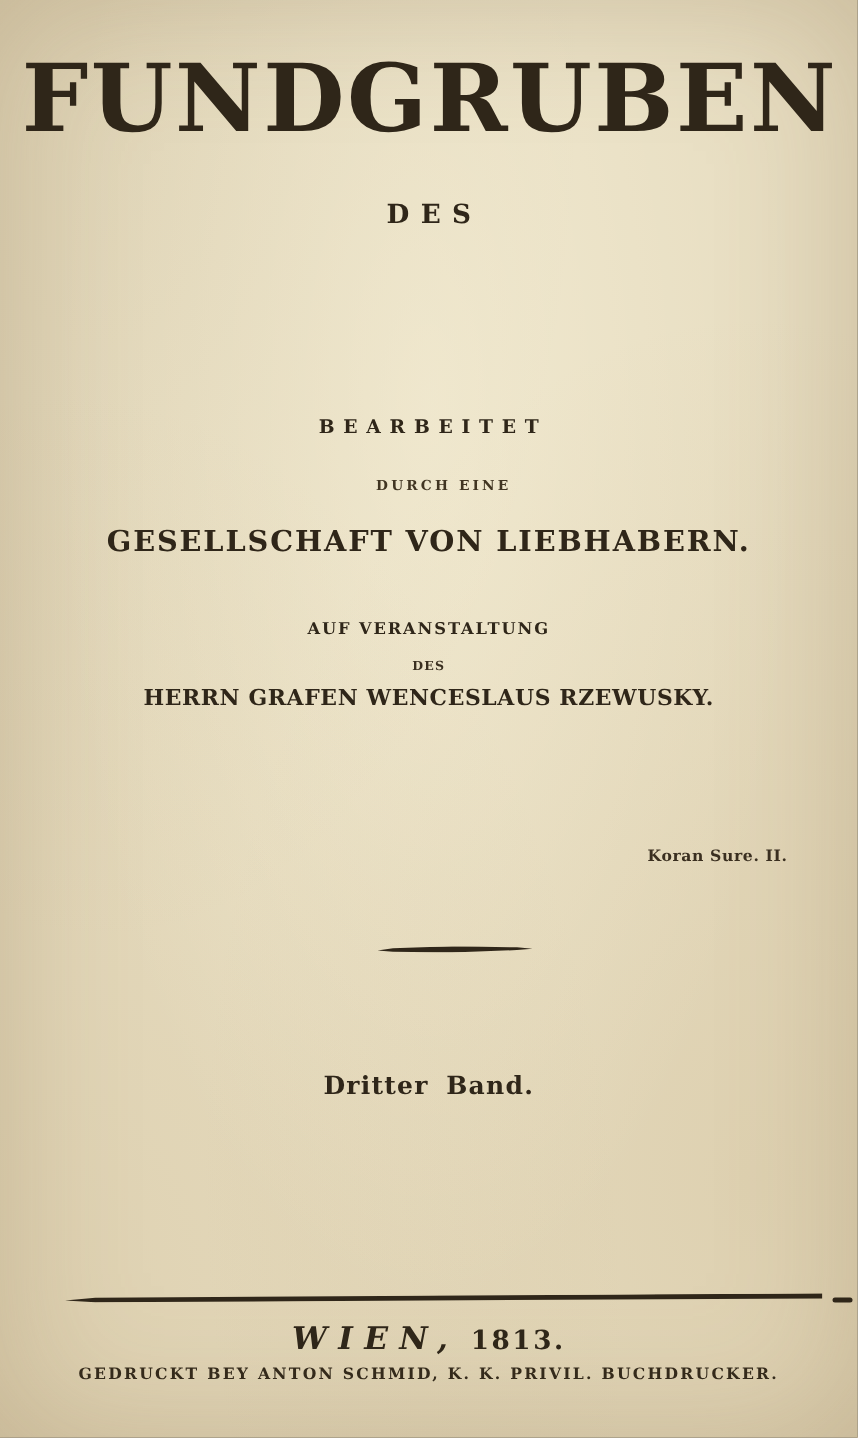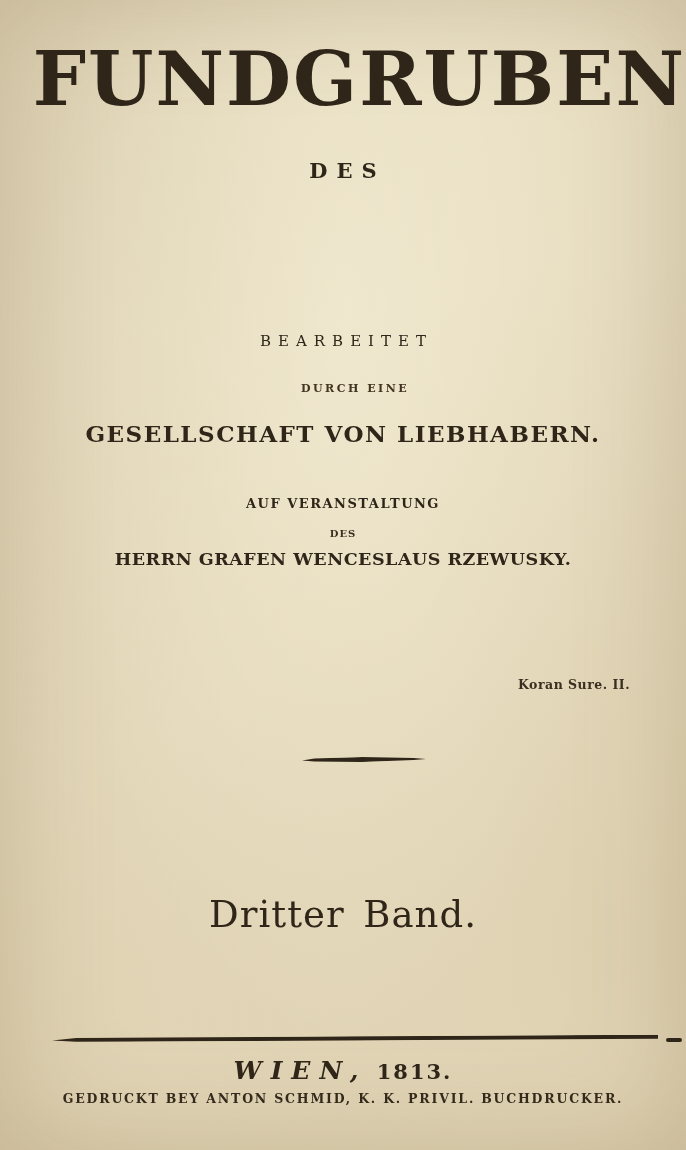--- a/index.html
+++ b/index.html
@@ -24,24 +24,24 @@
     box-shadow: inset 0 0 110px rgba(128,104,62,0.30);
   }
   .line {
     position: absolute;
     left: 0;
     width: 100%;
     text-align: center;
     line-height: 1;
     white-space: pre;
   }
-  .t-main      { top: 42px;  font-size: 75px; font-weight: bold; letter-spacing: 2px;  text-indent: 2px; text-align: right; }
+  .t-main      { top: 42px;  font-size: 75px; font-weight: bold; letter-spacing: 2px;  text-indent: 2px; }
   .t-des       { top: 160px; font-size: 21px; font-weight: bold; letter-spacing: 9px;  text-indent: 9px; }
   .t-orients   { top: 230px; font-size: 60px; font-weight: bold; letter-spacing: 27px; text-indent: 27px; }
-  .e-bearb     { top: 334px; font-size: 15px; font-weight: normal; letter-spacing: 7px;  text-indent: 7px; text-align: center; }
+  .e-bearb     { top: 334px; font-size: 15px; font-weight: bold; letter-spacing: 7px;  text-indent: 7px; text-align: center; }
   .e-durch     { top: 383px; font-size: 11px; font-weight: bold; letter-spacing: 2.5px; color: #413522; margin-left: 12px; }
   .e-gesell    { top: 422px; font-size: 23px; font-weight: bold; letter-spacing: 1.5px; }
   .p-auf       { top: 497px; font-size: 13px; font-weight: bold; letter-spacing: 1.5px; }
   .p-des       { top: 529px; font-size: 10px; font-weight: bold; letter-spacing: 1px; color: #41352 2; }
   .p-des       { color: #3a2f20; }
   .p-herrn     { top: 551px; font-size: 17.5px; font-weight: bold; letter-spacing: 0.5px; }
   .epigraph {
     position: absolute;
     top: 615px;
     left: 92px;
@@ -65,21 +65,21 @@
   .swelled-rule {
     position: absolute;
     top: 757px;
     left: 302px;
     width: 124px;
     height: 5px;
     background: #2f2619;
     clip-path: polygon(0 55%, 10% 22%, 48% 0, 90% 28%, 100% 52%, 90% 72%, 48% 100%, 10% 78%);
     transform: rotate(-0.6deg);
   }
-  .volume      { top: 896px; font-size: 37px; font-weight: normal; letter-spacing: 1px; word-spacing: 6px; }
+  .volume      { top: 858px; font-size: 20px; font-weight: bold; letter-spacing: 1px; word-spacing: 6px; }
   .imprint-rule {
     position: absolute;
     top: 1036px;
     left: 52px;
     width: 606px;
     height: 5px;
     background: #2f2619;
     clip-path: polygon(0 62%, 4% 18%, 100% 0, 100% 82%, 4% 92%);
     transform: rotate(-0.25deg);
   }

